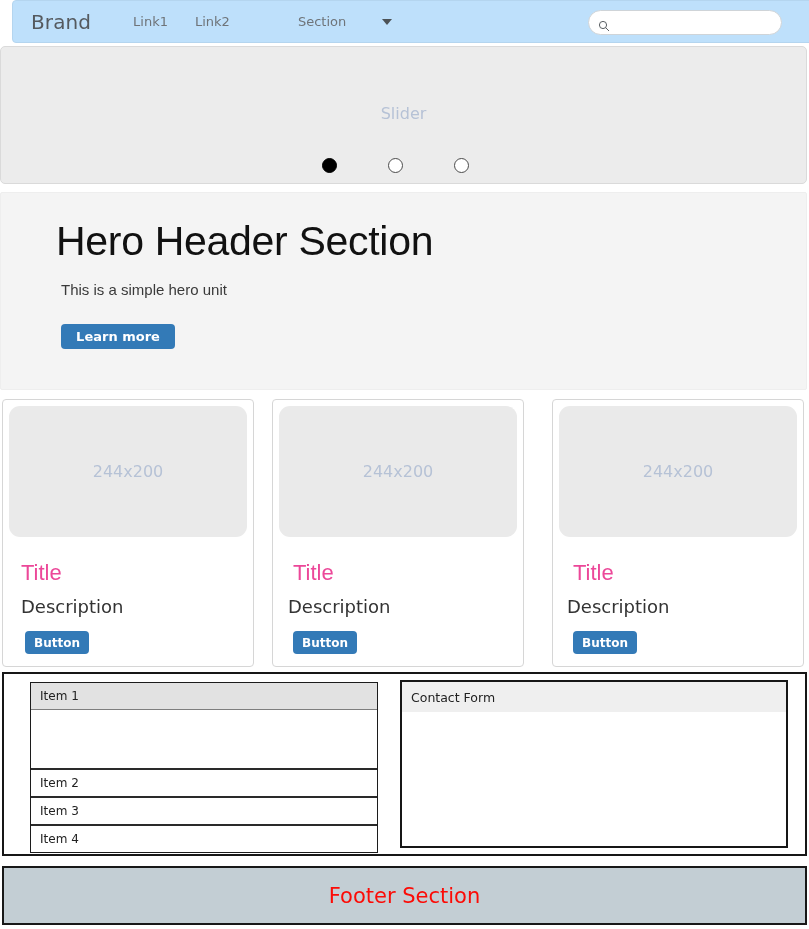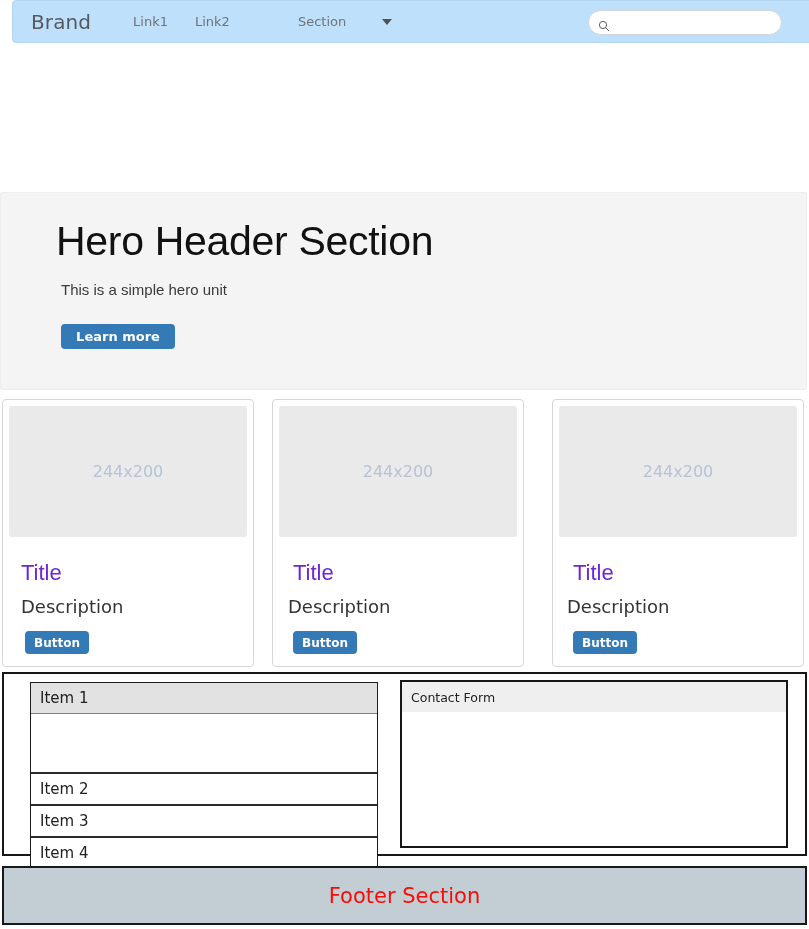--- a/index.html
+++ b/index.html
@@ -202,33 +202,33 @@
   .card.c1 { left: 2px; }
   .card.c2 { left: 272px; }
   .card.c3 { left: 552px; }
   .card-img {
     position: absolute;
     left: 6px;
     top: 6px;
     right: 6px;
     height: 131px;
     background: #eaeaea;
-    border-radius: 3px;
+    border-radius: 11px;
     display: flex;
     align-items: center;
     justify-content: center;
     font-size: 16px;
     color: #b6c2d6;
   }
   .card-title {
     position: absolute;
     left: 18px;
     top: 160px;
     font-size: 22px;
-    color: #6d28d9;
+    color: #ec4899;
     font-family: "Liberation Sans", sans-serif;
     margin: 0;
     font-weight: normal;
   }
   .card-desc {
     position: absolute;
     left: 18px;
     top: 196px;
     font-size: 18px;
     color: #333333;
@@ -270,21 +270,21 @@
     position: absolute;
     left: 26px;
     top: 8px;
     width: 348px;
     border: 1px solid #1c1c1c;
     box-sizing: border-box;
     background: #ffffff;
   }
   .lg-item {
     position: relative;
-    font-size: 15px;
+    font-size: 12px;
     color: #222222;
     padding: 6px 0 6px 9px;
     border-top: 2px solid #2a2a2a;
     box-sizing: border-box;
     background: #ffffff;
   }
   .lg-item:first-child {
     border-top: none;
     background: #e2e2e2;
     border-bottom: 1px solid #7e7e7e;
@@ -356,20 +356,28 @@
       <span class="search-icon">
         <svg width="12" height="12" viewBox="0 0 12 12">
           <circle cx="5" cy="5" r="3.6" fill="none" stroke="#5a5f63" stroke-width="1"></circle>
           <line x1="7.6" y1="7.6" x2="11" y2="11" stroke="#5a5f63" stroke-width="1"></line>
         </svg>
       </span>
       <input class="search-input" type="text" placeholder="" style="">
     </div>
   </div>
 
+  <div class="slider">
+    <div class="slider-label">Slider</div>
+    <div class="dots">
+      <span class="dot active"></span>
+      <span class="dot"></span>
+      <span class="dot"></span>
+    </div>
+  </div>
 
   <div class="hero">
     <h1 class="hero-title">Hero Header Section</h1>
     <p class="hero-sub">This is a simple hero unit</p>
     <button class="hero-btn">Learn more</button>
   </div>
 
   <div class="cards">
 
     <div class="card c1">

